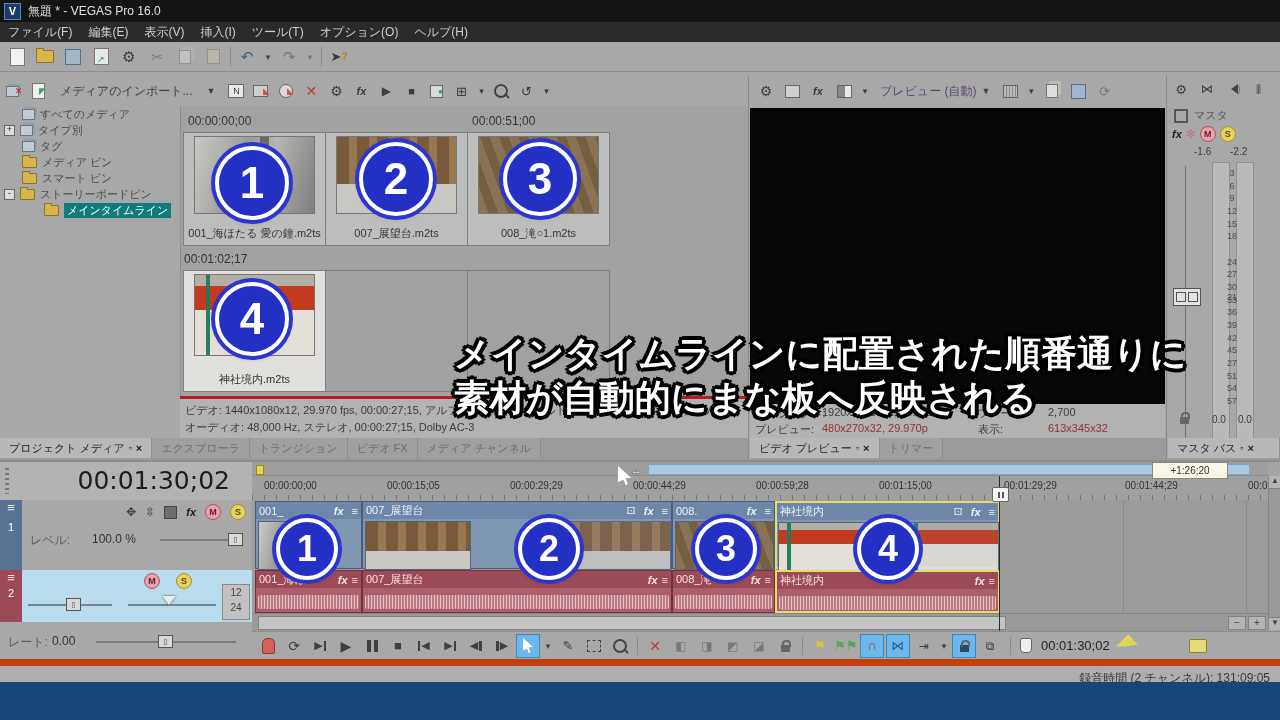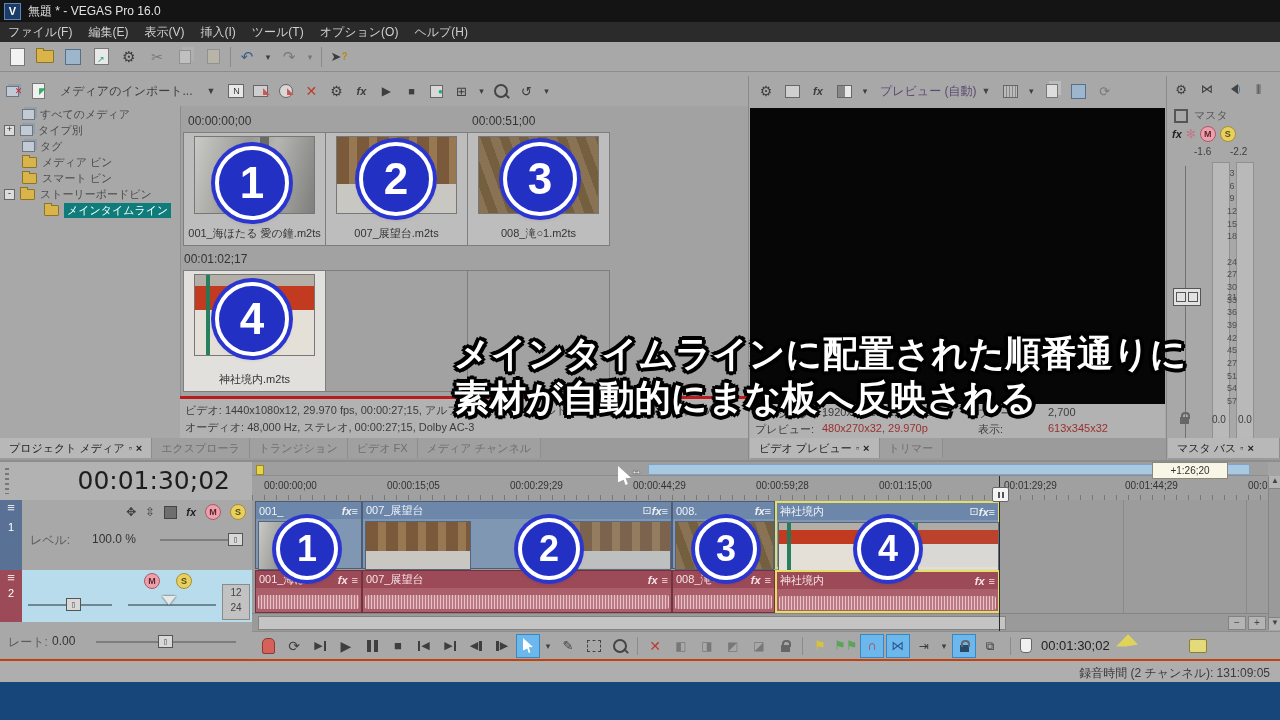--- a/index.html
+++ b/index.html
@@ -44,21 +44,21 @@
          display:flex;align-items:center;justify-content:center;z-index:30;}
   .badge.big{width:66px;height:66px;font-size:44px;}
   .badge.sm{width:54px;height:54px;font-size:36px;}
   
   .cap{position:absolute;z-index:60;font-size:36px;font-weight:bold;color:#fff;white-space:nowrap;
        text-shadow:-3px -3px 0 #000,3px -3px 0 #000,-3px 3px 0 #000,3px 3px 0 #000,
                    -4px 0 0 #000,4px 0 0 #000,0 -4px 0 #000,0 4px 0 #000,
                    -3px 0 0 #000,3px 0 0 #000,0 3px 0 #000,0 -3px 0 #000;}
   
   .vclip{position:absolute;top:501px;height:68px;background:#8097b4;border:1px solid #4e5d74;box-sizing:border-box;}
-  .vhead{height:17px;background:#6d87ab;display:flex;align-items:center;gap:0;padding:0 3px;
+  .vhead{height:17px;background:#6d87ab;display:flex;align-items:center;gap:8px;padding:0 3px;
          color:#eef2f8;font-size:11px;white-space:nowrap;overflow:hidden;}
   .vhead .sp{flex:1;}
   .aclip{position:absolute;top:570px;height:43px;background:#aa5f6b;border:1px solid #6e333c;box-sizing:border-box;}
   .ahead{height:17px;background:#9c4a57;display:flex;align-items:center;gap:4px;padding:0 3px;
          color:#f4e4e6;font-size:11px;white-space:nowrap;overflow:hidden;}
   .ahead .sp{flex:1;}
   .wave{position:absolute;left:2px;right:2px;top:24px;height:14px;
         background:repeating-linear-gradient(90deg,#e8c2c8 0 1px,#bb7b85 1px 3px);border-radius:2px;}
   .cth{position:absolute;top:19px;height:47px;border:1px solid #55647c;}
   .whead-ic{color:#f0f0f0;font-size:11px;}
@@ -633,21 +633,21 @@
         <div style="width:10px;height:13px;background:#f0f0f0;border:1px solid #666;border-radius:2px 2px 4px 4px;"></div>
       </div>
     <span style="font-size:13px;color:#222;margin:0 6px;">00:01:30;02</span>
     <div style="width:0;height:0;border:7px solid rgba(0,0,0,0);border-top:10px solid #ded45a;border-left:7px solid #ded45a;transform:rotate(45deg);margin-left:2px;"></div>
     <div style="flex:1;"></div>
     <div class="trbtn" style="margin-right:70px;">
         <div style="width:16px;height:12px;background:#e4da7a;border:1px solid #8a8030;border-radius:2px;"></div>
       </div>
   </div>
 
-  <div class="r" style="left:0;top:659px;width:1280px;height:23px;background:#aeaeae;border-top:2px solid #c2410c;">
+  <div class="r" style="left:0;top:659px;width:1280px;height:23px;background:#aeaeae;border-top:7px solid #c2410c;">
     <span style="position:absolute;right:10px;top:4px;font-size:12px;color:#3a3a3a;">録音時間 (2 チャンネル): 131:09:05</span>
   </div>
 
   <div class="cap" style="left:454px;top:330px;">メインタイムラインに配置された順番通りに</div>
   <div class="cap" style="left:454px;top:374px;">素材が自動的にまな板へ反映される</div>
 
   <div class="r" style="left:0;top:682px;width:1280px;height:38px;background:#17477a;">
     
     
     

